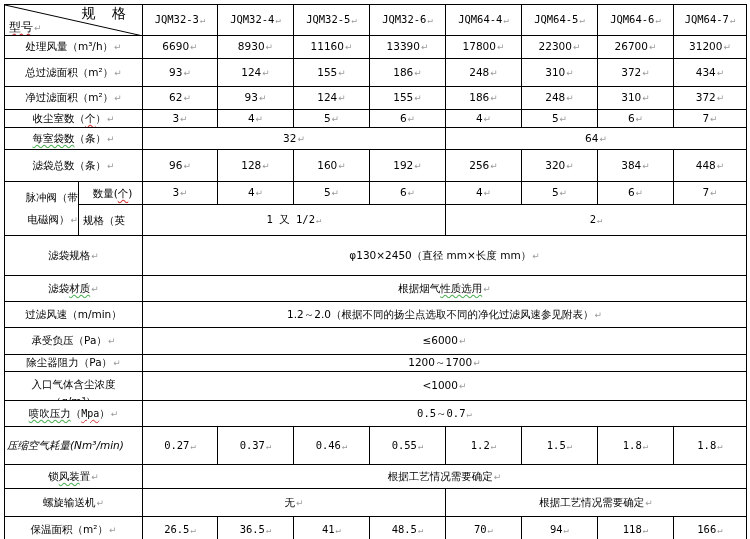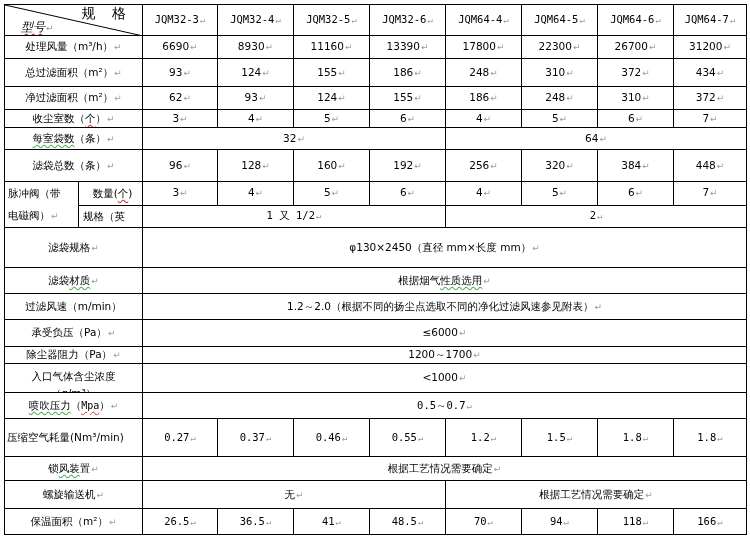--- a/index.html
+++ b/index.html
@@ -10,21 +10,21 @@
   table.spec td { border:1px solid #000; text-align:center; vertical-align:middle;
                   font-size:10.5px; padding:0; overflow:hidden; white-space:nowrap; line-height:13px; }
   .mono { font-family:"DejaVu Sans Mono", monospace; font-size:10px; }
   .lbl { font-size:11.5px;margin-top:6px; }
   .pm { color:#9a9a9a; font-size:9px; margin-left:1px; }
   .wavy { text-decoration: underline wavy #4caf50; text-underline-offset:2px; }
   .wavy-red { text-decoration: underline wavy #d32f2f; text-underline-offset:2px; }
   .corner { position:relative; }
   .corner svg { position:absolute; left:0; top:0; }
   .corner .c-top { position:absolute; right:10px; top:2px; font-size:14px; letter-spacing:6px; }
-  .corner .c-bot { position:absolute; left:16px; bottom:0px; font-size:12px;font-style:italic; }
+  .corner .c-bot { position:absolute; left:4px; bottom:0px; font-size:12px; }
 </style>
 </head>
 <body>
 
 <table class="spec">
   <colgroup>
     <col style="width:74px">
       <col style="width:64px">
     <col style="width:75px">
       <col style="width:76px">
@@ -115,35 +115,35 @@
     <td><span>128</span><span class="pm">↵</span></td>
     <td><span>160</span><span class="pm">↵</span></td>
     <td><span>192</span><span class="pm">↵</span></td>
     <td><span>256</span><span class="pm">↵</span></td>
     <td><span>320</span><span class="pm">↵</span></td>
     <td><span>384</span><span class="pm">↵</span></td>
     <td><span>448</span><span class="pm">↵</span></td>
   </tr>
 
   <tr style="height:23px">
-    <td rowspan="2" class="lbl" style="text-align:left;padding-left:3px;white-space:normal;line-height:22px;">
+    <td rowspan="2" class="lbl" style="text-align:right;padding-left:3px;white-space:normal;line-height:22px;">
       <span>脉冲阀（带</span><br><span>电磁阀）</span><span class="pm">↵</span>
     </td>
     <td class="lbl" style="text-align:center;padding-left:4px;"><span>数量(</span><span class="wavy-red">个</span><span>)</span></td>
     <td><span>3</span><span class="pm">↵</span></td>
     <td><span>4</span><span class="pm">↵</span></td>
     <td><span>5</span><span class="pm">↵</span></td>
     <td><span>6</span><span class="pm">↵</span></td>
     <td><span>4</span><span class="pm">↵</span></td>
     <td><span>5</span><span class="pm">↵</span></td>
     <td><span>6</span><span class="pm">↵</span></td>
     <td><span>7</span><span class="pm">↵</span></td>
   </tr>
 
-  <tr style="height:22px">
+  <tr style="height:31px">
     <td class="lbl" style="text-align:left;padding-left:4px;">规格（英</td>
     <td colspan="4" class="mono"><span>1 又 1/2</span><span class="pm">↵</span></td>
     <td colspan="4" class="mono"><span>2</span><span class="pm">↵</span></td>
   </tr>
 
   <tr style="height:40px">
     <td colspan="2" class="lbl"><span>滤袋规格</span><span class="pm">↵</span></td>
     <td colspan="8"><span>φ130×2450（直径 mm×长度 mm）</span><span class="pm">↵</span></td>
   </tr>
 
@@ -173,21 +173,21 @@
     </td>
     <td colspan="8"><span>&lt;1000</span><span class="pm">↵</span></td>
   </tr>
 
   <tr style="height:26px">
     <td colspan="2" class="lbl"><span class="wavy">喷吹压力</span><span>（</span><span class="wavy-red mono">Mpa</span><span>）</span><span class="pm">↵</span></td>
     <td colspan="8" class="mono"><span>0.5～0.7</span><span class="pm">↵</span></td>
   </tr>
 
   <tr style="height:38px">
-    <td colspan="2" class="lbl" style="text-align:left;padding-left:2px;">压缩空气耗量(Nm³/min)</td>
+    <td colspan="2" class="lbl" style="text-align:left;padding-left:2px;font-style:italic;">压缩空气耗量(Nm³/min)</td>
     <td class="mono"><span>0.27</span><span class="pm">↵</span></td>
     <td class="mono"><span>0.37</span><span class="pm">↵</span></td>
     <td class="mono"><span>0.46</span><span class="pm">↵</span></td>
     <td class="mono"><span>0.55</span><span class="pm">↵</span></td>
     <td class="mono"><span>1.2</span><span class="pm">↵</span></td>
     <td class="mono"><span>1.5</span><span class="pm">↵</span></td>
     <td class="mono"><span>1.8</span><span class="pm">↵</span></td>
     <td class="mono"><span>1.8</span><span class="pm">↵</span></td>
   </tr>
 

